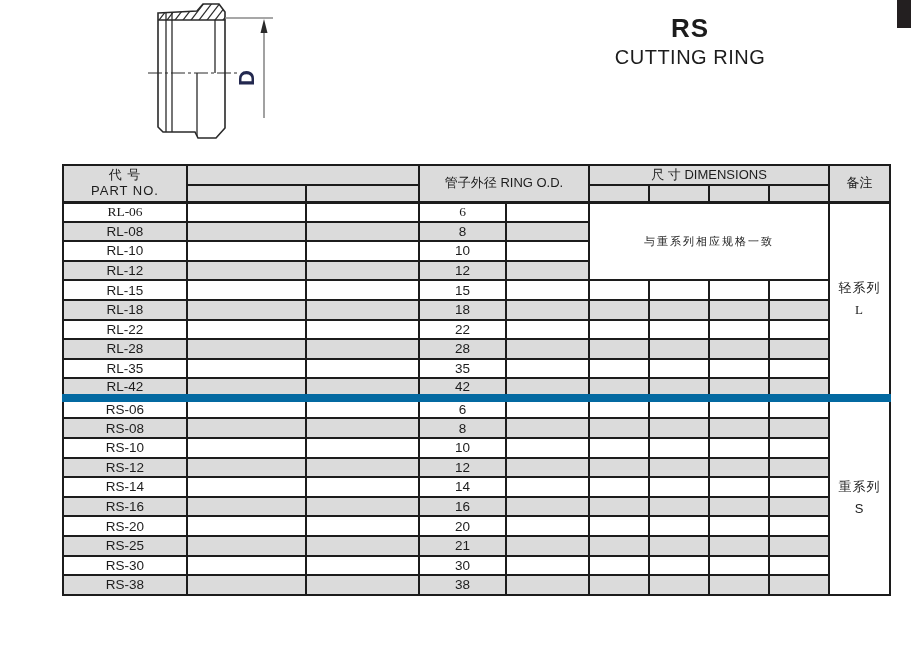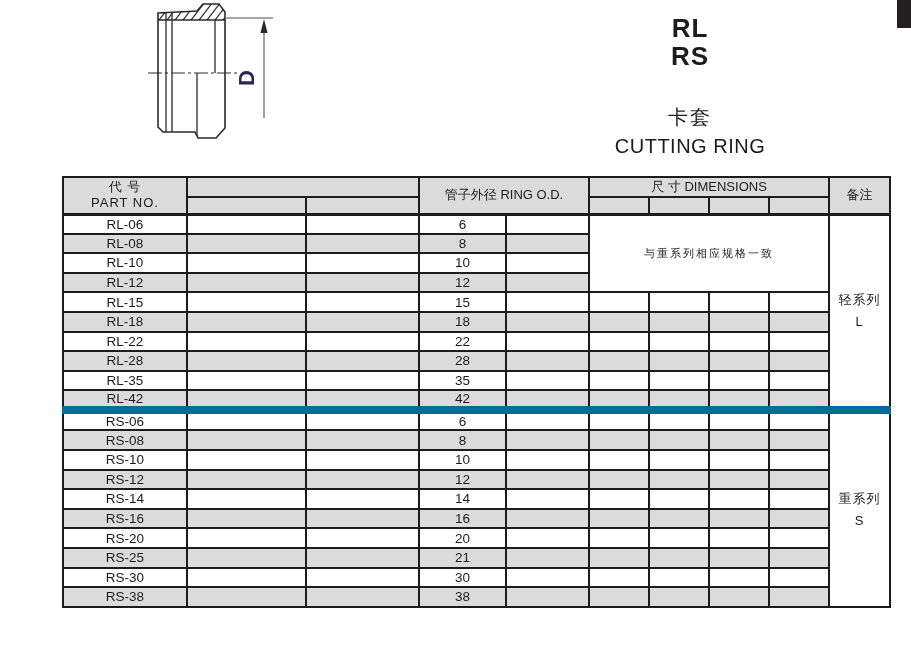--- a/index.html
+++ b/index.html
@@ -15,37 +15,37 @@
   .title-block { position:absolute; left:555px; top:14px; width:270px; text-align:center; }
   .codes { font-size:26px; font-weight:bold; line-height:28px; letter-spacing:1px; }
   .name-cn { margin-top:34px; font-size:20px; letter-spacing:2px; }
   .name-en { margin-top:4px; font-size:20px; letter-spacing:0.5px; }
 
   
   .corner-tab { position:absolute; left:897px; top:0; width:14px; height:28px; background:#231f20; }
 
   
   table.spec {
-    position:absolute; left:62px; top:176px; width:827px;
+    position:absolute; left:62px; top:164px; width:827px;
     border-collapse:collapse; table-layout:fixed;
     border:2px solid #1c1c1c;
   }
   table.spec th, table.spec td {
     border:2px solid #1c1c1c; padding:0;
     text-align:center; vertical-align:middle;
     overflow:hidden; white-space:nowrap;
   }
   table.spec thead th { background:#dbdbdb; font-weight:normal; font-size:13px; }
   thead tr.hr1 { height:19px; }
   thead tr.hr2 { height:17px; }
   .h-part div { line-height:16px; letter-spacing:1px; }
   tbody tr { height:19.6px; }
   tbody td { font-size:13.5px; background:#ffffff; }
   tbody tr.shade td { background:#dbdbdb; }
-  tbody tr:first-child td { border-top:3px solid #1c1c1c; }
+  tbody tr:first-child td { border-top:3px solid #1c1c1c;font-family:Liberation Serif, serif; }
   tbody tr.section-start td { border-top:8px solid #0369a1; }
   td.c-note { background:#ffffff !important; font-size:11px; letter-spacing:2px; }
   td.c-remark { background:#ffffff !important; font-size:13px; white-space:normal; }
   td.c-remark div { line-height:22px; letter-spacing:1px; }
 </style>
 </head>
 <body>
 
 <div class="page">
 
@@ -81,24 +81,22 @@
     <line x1="8" y1="73" x2="97" y2="73" stroke="#2a2a2a" stroke-width="1" stroke-dasharray="14 3 3 3"></line>
 
     <line x1="85" y1="18" x2="133" y2="18" stroke="#8a8a8a" stroke-width="1.3"></line>
     <line x1="124" y1="24" x2="124" y2="118" stroke="#8a8a8a" stroke-width="1.6"></line>
     <polygon points="124,19 120.5,33 127.5,33" fill="#2a2a2a"></polygon>
     <text x="106" y="78" transform="rotate(-90 106 78)" text-anchor="middle" dominant-baseline="central" font-family="Liberation Sans, sans-serif" font-size="22" font-weight="bold" fill="#23284f">D</text>
   </svg>
 
   <div class="title-block">
     <div class="codes">
-      <div>RL</div>
       <div>RS</div>
     </div>
-    <div class="name-cn">卡套</div>
     <div class="name-en">CUTTING RING</div>
   </div>
 
   <div class="corner-tab"></div>
 
   <table class="spec">
     <colgroup>
       <col style="width:124px">
         <col style="width:119px">
         <col style="width:113px">

